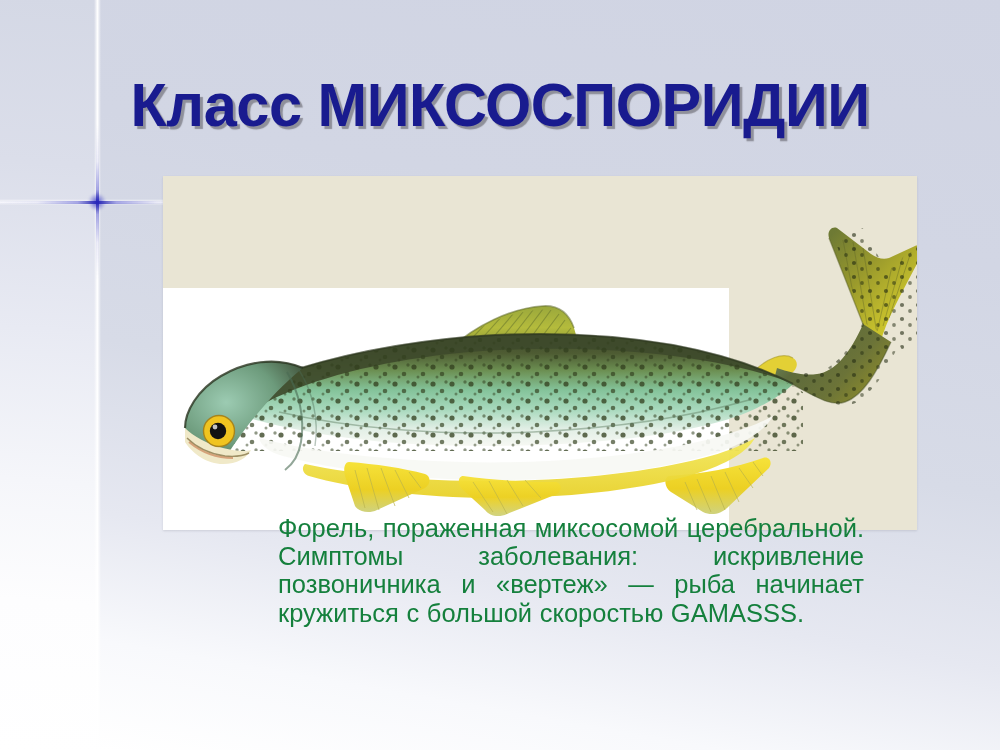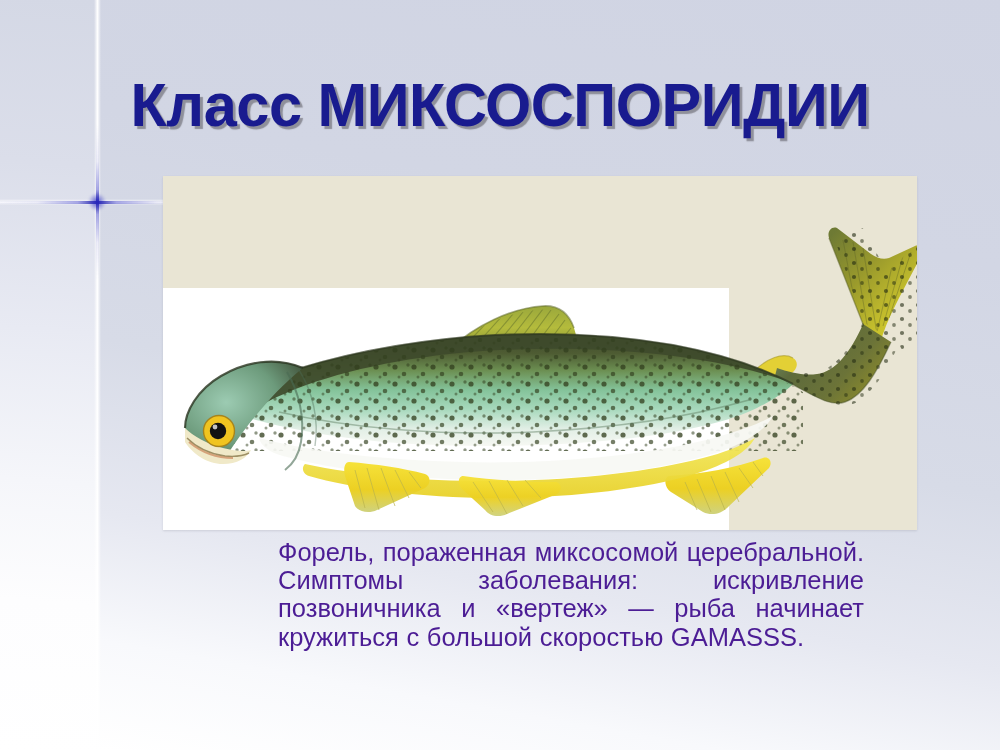--- a/index.html
+++ b/index.html
@@ -176,26 +176,26 @@
   }
   .pic-fish-svg {
     position: absolute;
     left: 0; top: 0;
     width: 754px; height: 354px;
   }
 
   
   .caption {
     position: absolute;
-    left: 278px; top: 538px;
+    left: 278px; top: 514px;
     width: 586px;
     font-family: "Liberation Sans", sans-serif;
     font-size: 25.5px;
     line-height: 1.105;
-    color: #4c1d95;
+    color: #15803d;
     text-align: justify;
     text-justify: inter-word;
     word-spacing: .5px;
   }
   .caption > span { display: inline; }
 </style>
 </head>
 <body>
 
 <div id="slide">

